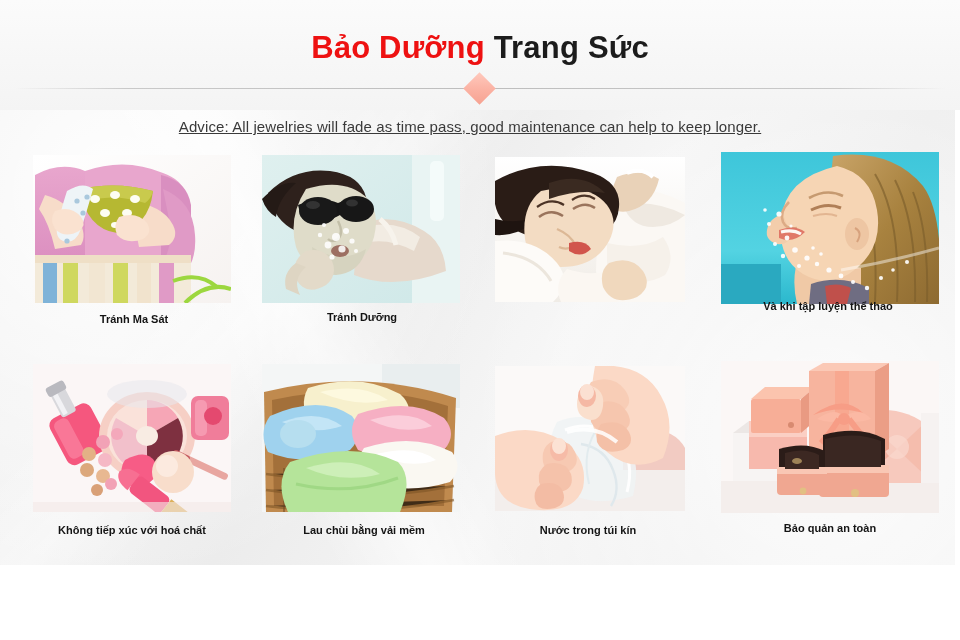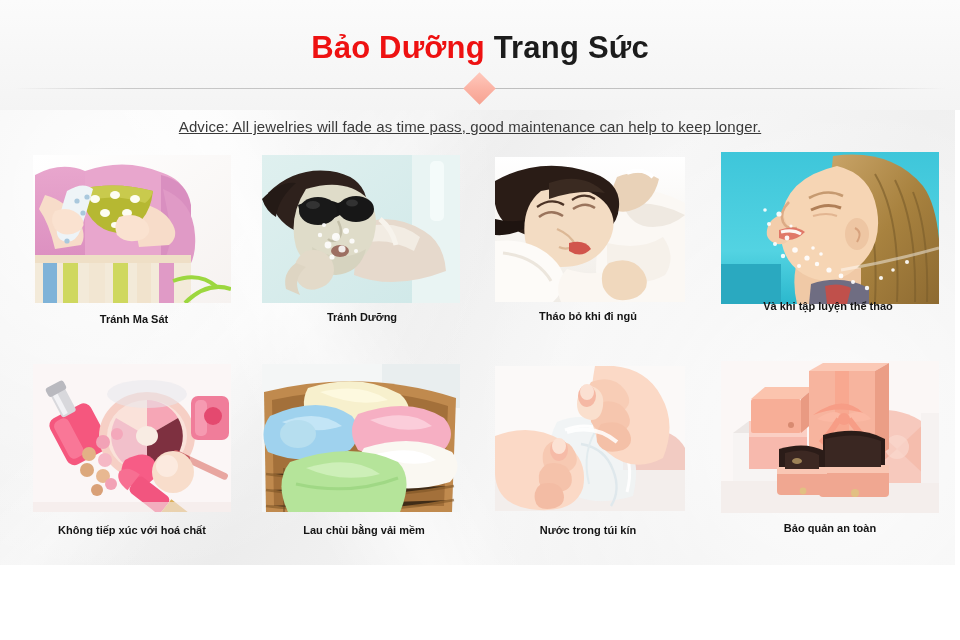--- a/index.html
+++ b/index.html
@@ -250,21 +250,20 @@
 
       <path d="M74 86 q16 -4 22 6 q-10 10 -22 2 Z" fill="#d1554c"></path>
 
       <path d="M0 84 q40 -4 62 22 q16 20 -4 39 l-58 0 Z" fill="#fdfbf8"></path>
       <path d="M8 96 q34 4 48 28" stroke="#ece6dd" stroke-width="3" fill="none"></path>
       <path d="M72 112 q30 10 56 -4 q10 20 -6 37 l-56 0 q-8 -18 6 -33 Z" fill="#fbf7f2"></path>
 
       <path d="M114 106 q22 -8 34 8 q10 16 -6 26 q-24 10 -34 -10 q-4 -16 6 -24 Z" fill="#f0d8bd"></path>
     </svg>
   </div>
-  <div class="cap c3">Tháo bỏ khi đi ngủ</div>
 
   <div class="tile t4">
     <svg class="art" viewBox="0 0 218 152" preserveAspectRatio="none">
       <defs>
         <linearGradient id="g4sky" x1="0" y1="0" x2="0" y2="1">
           <stop offset="0" stop-color="#3ec6da"></stop>
             <stop offset="0.65" stop-color="#53d3e2"></stop>
             <stop offset="1" stop-color="#2bb8cd"></stop>
         </linearGradient>
         <linearGradient id="g4hair" x1="0" y1="0" x2="1" y2="1">

